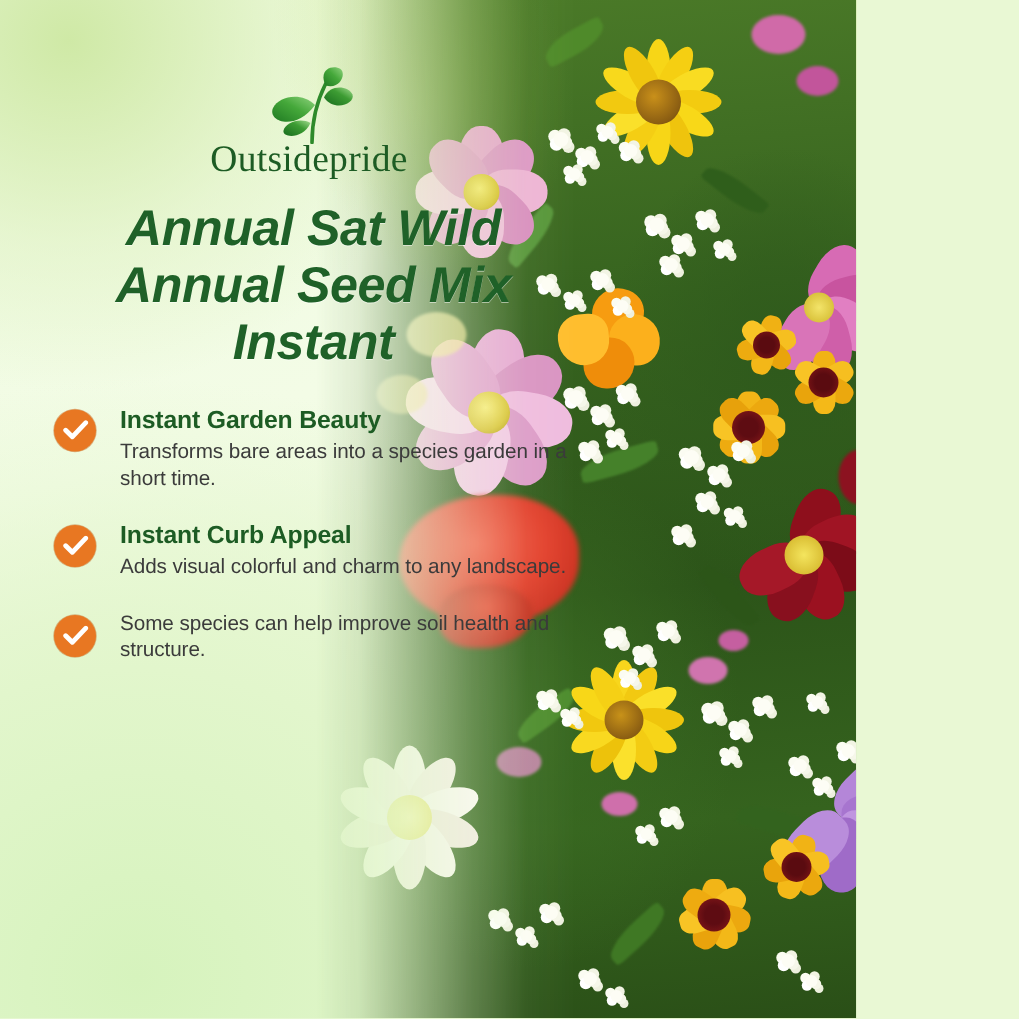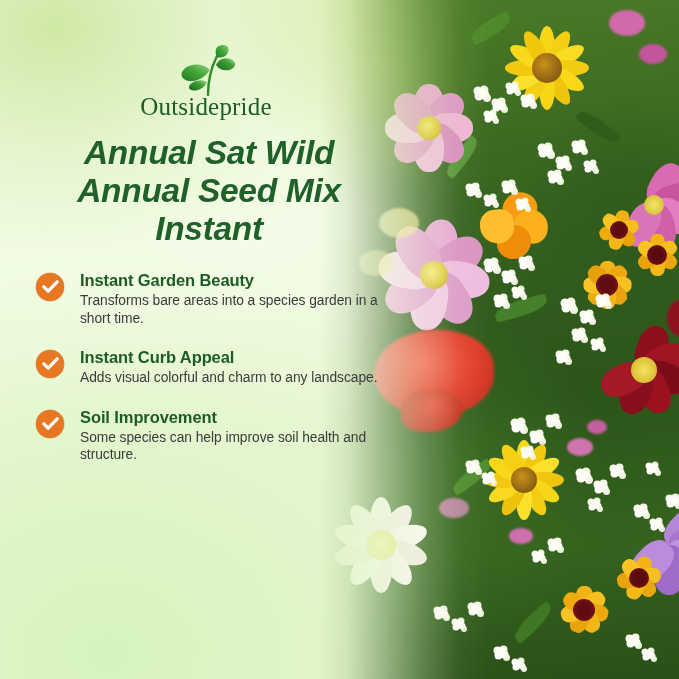--- a/index.html
+++ b/index.html
@@ -5,21 +5,21 @@
   * { margin:0; padding:0; box-sizing:border-box; }
   html,body { width:679px; height:679px; }
   body {
     font-family:"Liberation Sans", sans-serif;
     background:#e9f8d4;
     overflow:hidden;
   }
 
   #poster {
     position:relative;
-    width:679px;
+    width:571px;
     height:679px;
     overflow:hidden;
     background:
       radial-gradient(120% 95% at 16% 96%, #d6f3bd 0%, #e2f6cc 32%, rgba(236,250,214,0) 62%),
       radial-gradient(70% 55% at 78% 0%, #b9dd7a 0%, rgba(200,228,130,0.55) 34%, rgba(226,244,190,0) 66%),
       radial-gradient(60% 48% at 8% 4%, #cfe9a6 0%, rgba(221,240,190,0.5) 42%, rgba(238,250,219,0) 72%),
       linear-gradient(160deg, #eefbe0 0%, #f3fce6 38%, #eaf8d6 70%, #dff4c6 100%);
   }
 
   
@@ -391,18 +391,17 @@
       <div class="bbody">Adds visual colorful and charm to any landscape.</div>
     </div>
 
 
     <div class="bitem">
       <span class="check">
         <svg width="17" height="14" viewBox="0 0 17 14" aria-hidden="true">
           <path d="M1.8 6.8 L6.2 11.2 L15.2 1.8" stroke="#ffffff" stroke-width="3.2" fill="none" stroke-linecap="round" stroke-linejoin="round"></path>
         </svg>
       </span>
-      <div class="bhead">Soil Improvement</div>
       <div class="bbody">Some species can help improve soil health and structure.</div>
     </div>
 
   </div>
 </div>
 
 </body></html>

